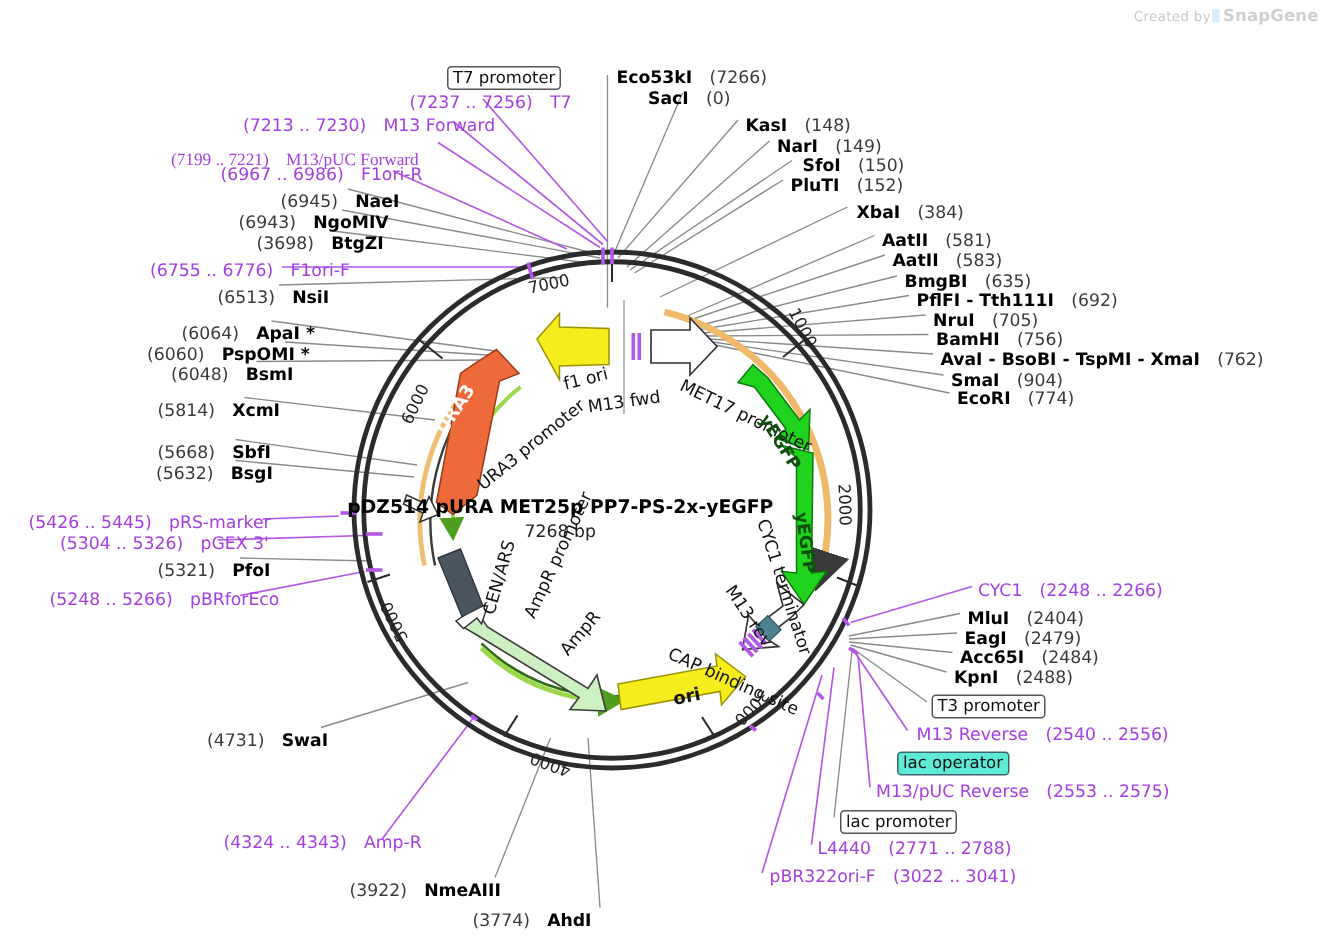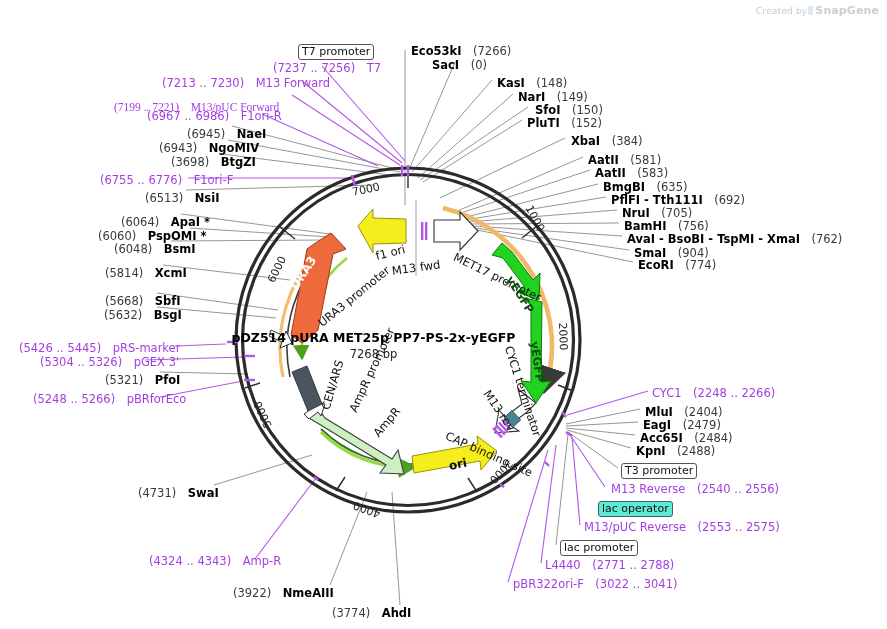--- a/index.html
+++ b/index.html
@@ -286,21 +286,21 @@
       <div class="lbl enz" style="left: 105px; top: 267px;"><span class="pos">(5814)</span>  <span class="nm">XcmI</span></div>
       <div class="lbl enz" style="left: 105px; top: 295px;"><span class="pos">(5668)</span>  <span class="nm">SbfI</span></div>
       <div class="lbl enz" style="left: 104px; top: 309px;"><span class="pos">(5632)</span>  <span class="nm">BsgI</span></div>
       <div class="lbl feat" style="left: 19px; top: 342px;"><span class="pos">(5426 .. 5445)</span>  <span class="nm">pRS-marker</span></div>
       <div class="lbl feat" style="left: 40px; top: 356px;"><span class="pos">(5304 .. 5326)</span>  <span class="nm">pGEX 3'</span></div>
       <div class="lbl enz" style="left: 105px; top: 374px;"><span class="pos">(5321)</span>  <span class="nm">PfoI</span></div>
       <div class="lbl feat" style="left: 33px; top: 393px;"><span class="pos">(5248 .. 5266)</span>  <span class="nm">pBRforEco</span></div>
       <div class="lbl enz" style="left: 138px; top: 487px;"><span class="pos">(4731)</span>  <span class="nm">SwaI</span></div>
       <div class="lbl feat" style="left: 149px; top: 555px;"><span class="pos">(4324 .. 4343)</span>  <span class="nm">Amp-R</span></div>
       <div class="lbl enz" style="left: 233px; top: 587px;"><span class="pos">(3922)</span>  <span class="nm">NmeAIII</span></div>
-      <div class="lbl enz" style="left: 315px; top: 607px; margin-left: 17px;"><span class="pos">(3774)</span>  <span class="nm">AhdI</span></div>
+      <div class="lbl enz" style="left: 315px; top: 607px;"><span class="pos">(3774)</span>  <span class="nm">AhdI</span></div>
     </div>
   <div id="right-label-layer">
       <div class="lbl enz" style="left: 411px; top: 45px;"><span class="nm">Eco53kI</span>  <span class="pos">(7266)</span></div>
       <div class="lbl enz" style="left: 432px; top: 59px; text-align: right;"><span class="nm">SacI</span>  <span class="pos">(0)</span></div>
       <div class="lbl enz" style="left: 497px; top: 77px;"><span class="nm">KasI</span>  <span class="pos">(148)</span></div>
       <div class="lbl enz" style="left: 518px; top: 91px;"><span class="nm">NarI</span>  <span class="pos">(149)</span></div>
       <div class="lbl enz" style="left: 535px; top: 104px;"><span class="nm">SfoI</span>  <span class="pos">(150)</span></div>
       <div class="lbl enz" style="left: 527px; top: 117px;"><span class="nm">PluTI</span>  <span class="pos">(152)</span></div>
       <div class="lbl enz" style="left: 571px; top: 135px;"><span class="nm">XbaI</span>  <span class="pos">(384)</span></div>
       <div class="lbl enz" style="left: 588px; top: 154px;"><span class="nm">AatII</span>  <span class="pos">(581)</span></div>

